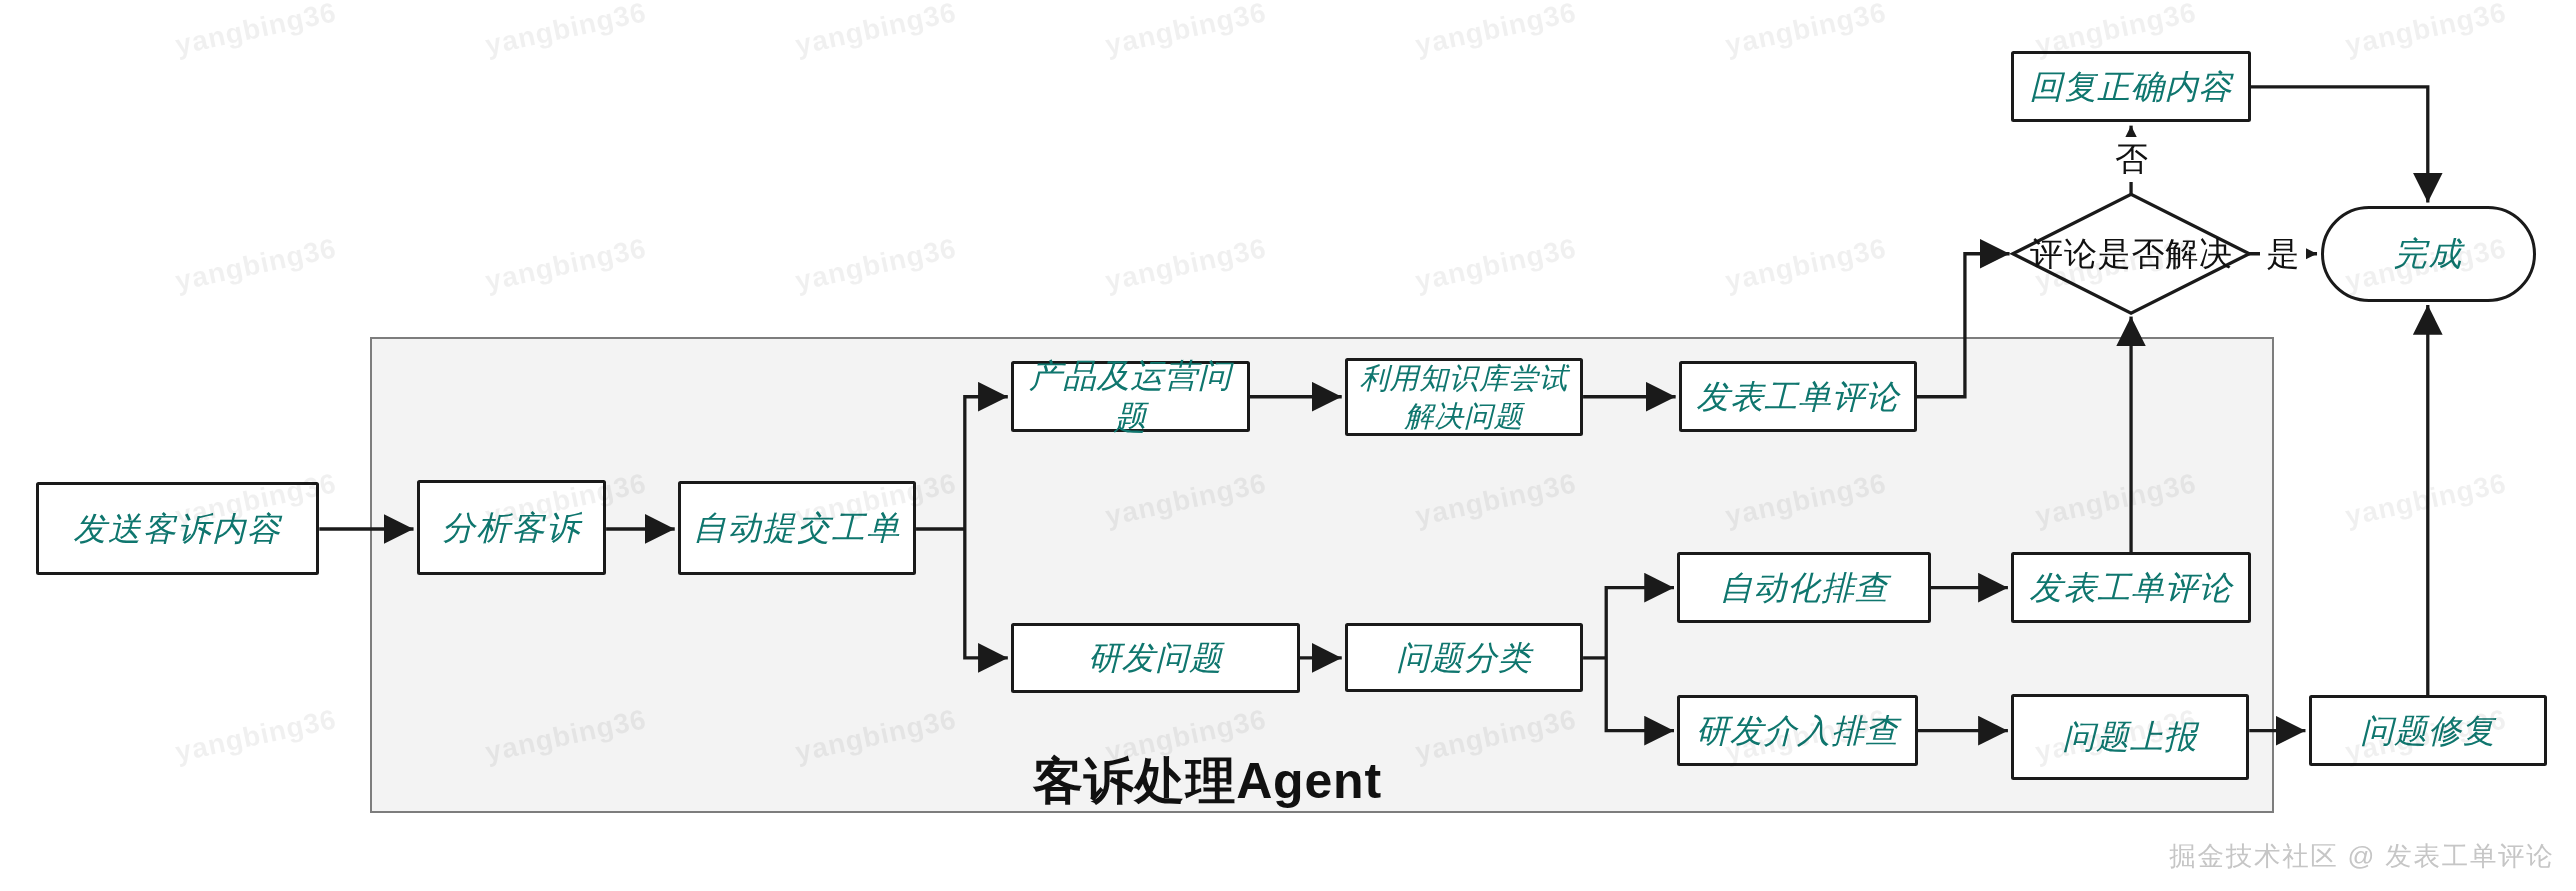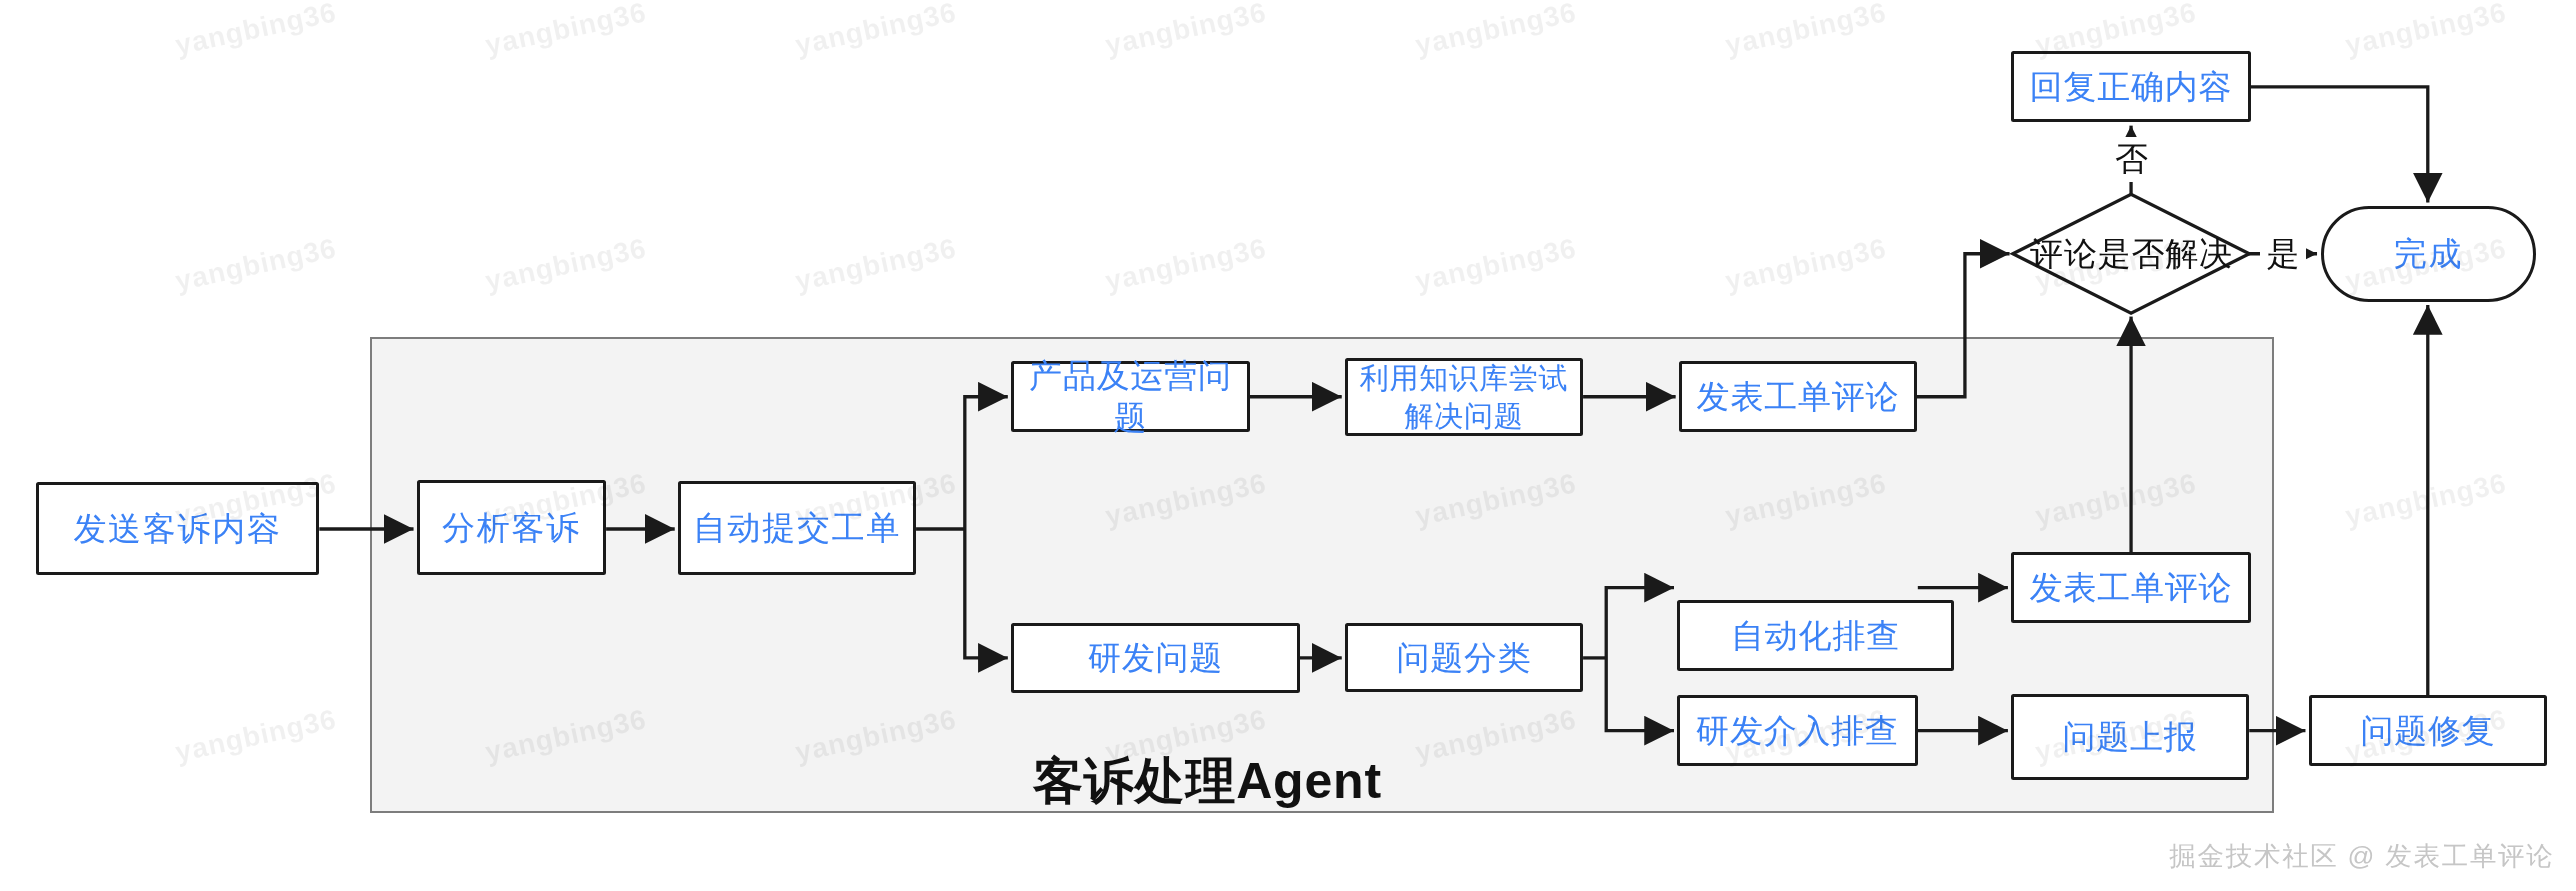--- a/index.html
+++ b/index.html
@@ -17,22 +17,22 @@
     position:absolute;left:1033px;top:748px;width:529px;text-align:left;
     font-size:50px;font-weight:bold;color:#111;letter-spacing:0.8px;
   }
   
   svg.edges{position:absolute;left:0;top:0;width:2576px;height:891px;}
   .edge{stroke:#1a1a1a;stroke-width:4;fill:none;}
   
   .node{
     position:absolute;display:flex;align-items:center;justify-content:center;
     background:#ffffff;border:3.3px solid #1a1a1a;border-radius:2.5px;
-    box-sizing:border-box;font-size:33px;color:#3b82f6;text-align:center;
-    letter-spacing:1.7px;line-height:1.25;
+    box-sizing:border-box;font-size:33px;color:#0f766e;text-align:center;
+    letter-spacing:1.7px;line-height:1.25;font-style:italic;
   }
   .node.small{letter-spacing:0.8px;}
   .node.kb{font-size:29px;line-height:38px;padding:0 1.7px;letter-spacing:0.8px;}
   .node.stadium{border-radius:50px;}
   .diamond-shape{position:absolute;left:0;top:0;}
   .diamond-label{
     position:absolute;left:2030px;top:229px;width:203px;height:50px;
     display:flex;align-items:center;justify-content:center;
     font-size:33px;color:#111;letter-spacing:0.8px;
   }
@@ -93,21 +93,21 @@
   </svg>
 
   <div class="node" style="left:36px;top:482px;width:283px;height:93px;">发送客诉内容</div>
   <div class="node" style="left:417px;top:480px;width:189px;height:95px;">分析客诉</div>
   <div class="node" style="left:678px;top:481px;width:238px;height:94px;">自动提交工单</div>
   <div class="node small" style="left:1011px;top:361px;width:239px;height:71px;">产品及运营问题</div>
   <div class="node kb" style="left:1345px;top:358px;width:238px;height:78px;">利用知识库尝试解决问题</div>
   <div class="node small" style="left:1679px;top:361px;width:238px;height:71px;">发表工单评论</div>
   <div class="node small" style="left:1011px;top:623px;width:289px;height:70px;">研发问题</div>
   <div class="node small" style="left:1345px;top:623px;width:238px;height:69px;">问题分类</div>
-  <div class="node small" style="left:1677px;top:552px;width:277px;height:71px;margin-top:48px;">自动化排查</div>
+  <div class="node small" style="left:1677px;top:552px;width:254px;height:71px;">自动化排查</div>
   <div class="node small" style="left:1677px;top:695px;width:241px;height:71px;">研发介入排查</div>
   <div class="node small" style="left:2011px;top:552px;width:240px;height:71px;">发表工单评论</div>
   <div class="node small" style="left:2011px;top:694px;width:238px;height:86px;">问题上报</div>
   <div class="node small" style="left:2309px;top:695px;width:238px;height:71px;">问题修复</div>
   <div class="node small" style="left:2011px;top:51px;width:240px;height:71px;">回复正确内容</div>
   <div class="node stadium" style="left:2321px;top:206px;width:215px;height:96px;">完成</div>
 
   <div class="diamond-label">评论是否解决</div>
 
   <div class="edge-label no">否</div>

